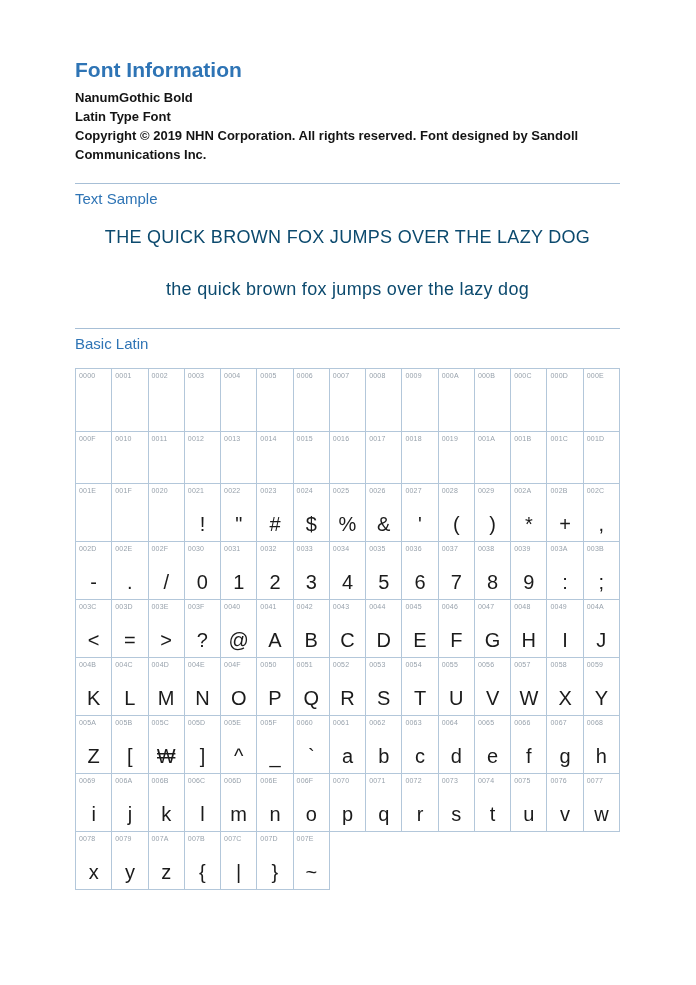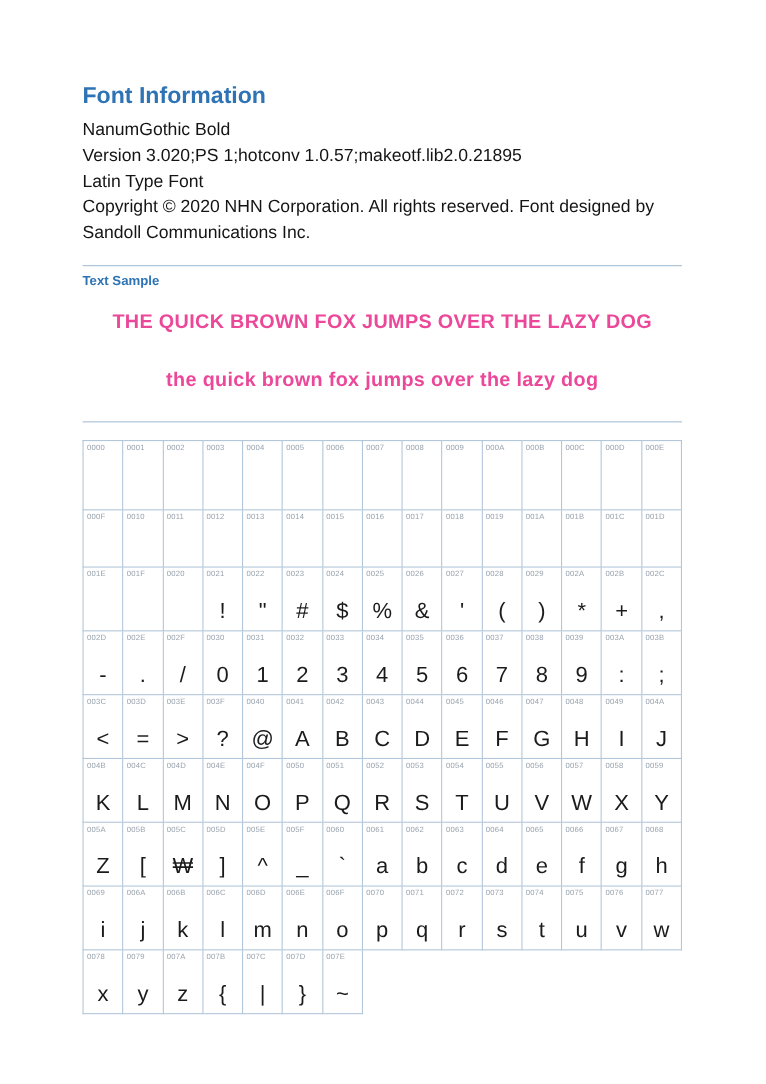--- a/index.html
+++ b/index.html
@@ -13,54 +13,54 @@
   *{box-sizing:border-box;}
   html,body{margin:0;padding:0;}
   body{
     width:696px;height:985px;background:#ffffff;
     font-family:"Liberation Sans", sans-serif;
     overflow:hidden;
   }
   .page{
     width:545px;
     margin-left:75px;
-    padding-top:76px;
+    padding-top:58px;
   }
   .page-title{
     margin:0;
     font-size:21px;
     line-height:1.15;
     font-weight:bold;
     color:var(--heading-blue);
   }
   .meta{
     margin-top:7px;
-    font-size:16px;
-    font-weight:normal;
+    font-size:13px;
+    font-weight:bold;
     line-height:1.45;
     color:var(--meta-color);
   }
   .rule{
     height:0;
     border-top:1px solid var(--rule-color);
   }
   .rule-1{margin-top:18px;}
   .rule-2{margin-top:27px;}
   .section-heading{
     margin:6px 0 0 0;
-    font-size:12px;
-    font-weight:bold;
+    font-size:15px;
+    font-weight:normal;
     color:var(--heading-blue);
   }
   .sample{
     text-align:center;
     font-size:18px;
-    font-weight:bold;
+    font-weight:normal;
     letter-spacing:0.3px;
-    color:#ec4899;
+    color:#0c4a6e;
     line-height:1.2;
   }
   .sample-upper{margin-top:20px;}
   .sample-lower{margin-top:31px;}
   .glyph-table{
     margin-top:16px;
     width:545px;
     border-collapse:collapse;
     table-layout:fixed;
   }
@@ -93,34 +93,34 @@
 </style>
 </head>
 <body>
 
 <div class="page">
 
   <h1 class="page-title">Font Information</h1>
 
   <div class="meta">
     <div>NanumGothic Bold</div>
-    <div>Version 3.020;PS 1;hotconv 1.0.57;makeotf.lib2.0.21895</div>
     <div>Latin Type Font</div>
-    <div>Copyright © 2020 NHN Corporation. All rights reserved. Font designed by Sandoll Communications Inc.</div>
+    <div>Copyright © 2019 NHN Corporation. All rights reserved. Font designed by Sandoll Communications Inc.</div>
   </div>
 
   <div class="rule rule-1"></div>
 
   <h2 class="section-heading">Text Sample</h2>
 
   <div class="sample sample-upper">THE QUICK BROWN FOX JUMPS OVER THE LAZY DOG</div>
   <div class="sample sample-lower">the quick brown fox jumps over the lazy dog</div>
 
   <div class="rule rule-2"></div>
 
+  <h2 class="section-heading">Basic Latin</h2>
 
   <table class="glyph-table">
     <colgroup id="grid-cols">
         <col style="width: 6.66667%;">
         <col style="width: 6.66667%;">
         <col style="width: 6.66667%;">
         <col style="width: 6.66667%;">
         <col style="width: 6.66667%;">
         <col style="width: 6.66667%;">
         <col style="width: 6.66667%;">

